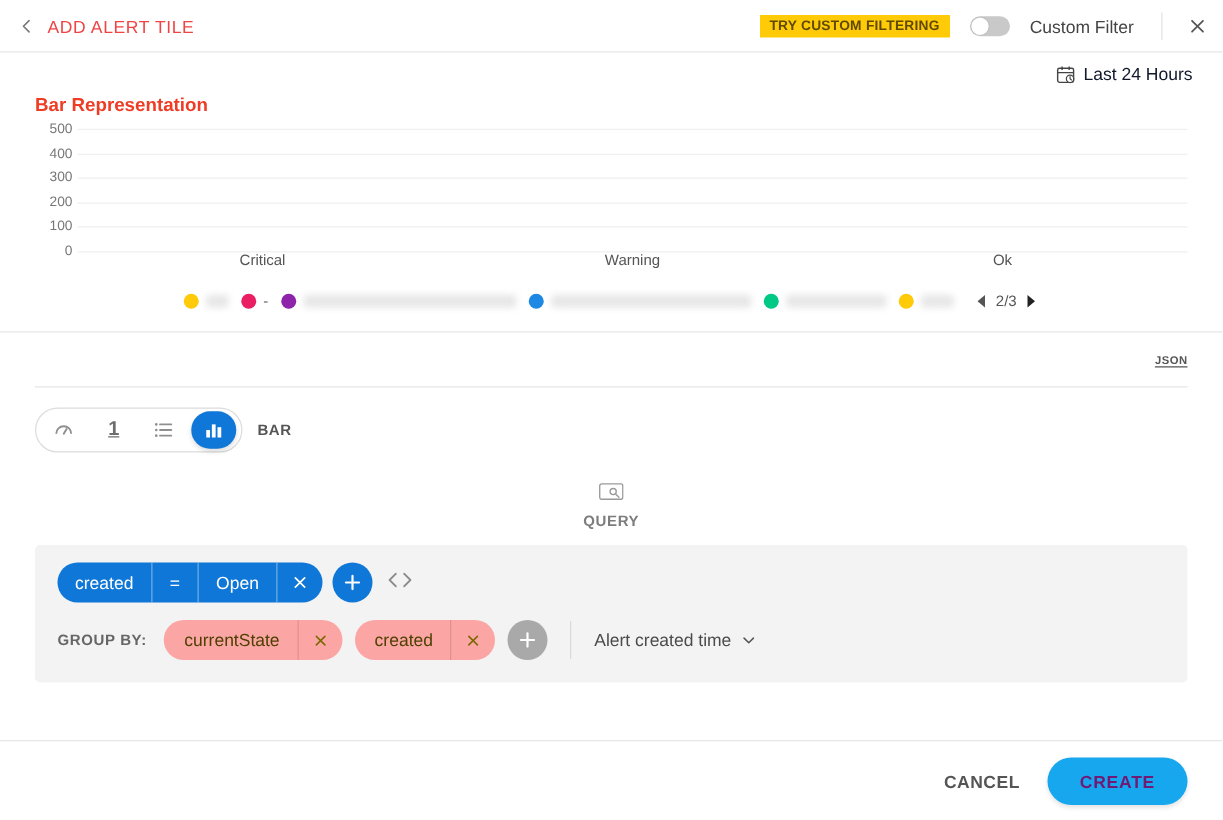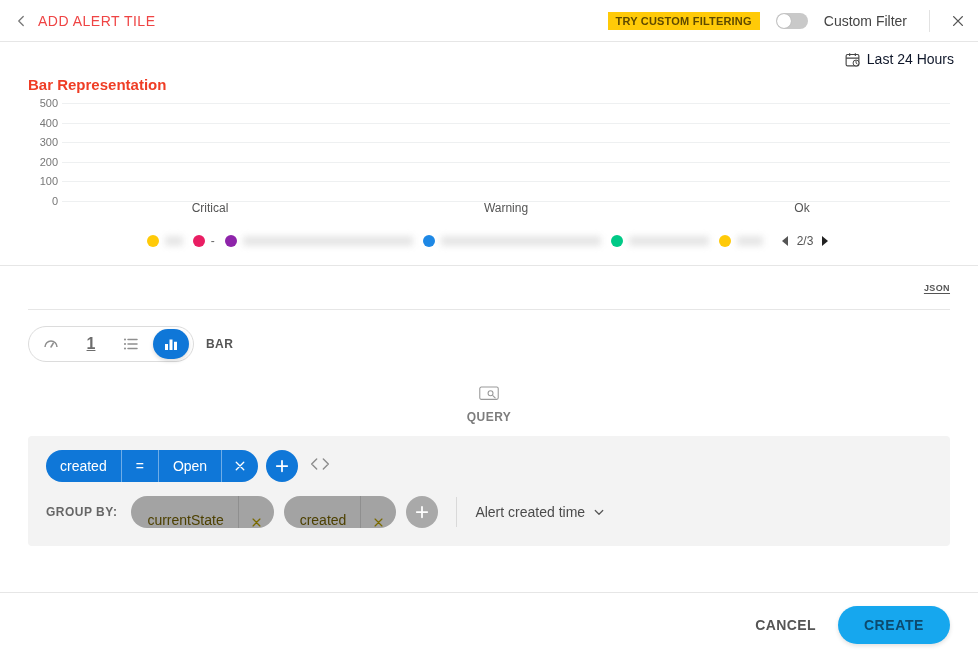--- a/index.html
+++ b/index.html
@@ -72,31 +72,31 @@
   .pill .sep { width:1px; align-self:stretch; background:rgba(255,255,255,.4);}
   .pill.blue { background:#0f77d8; }
   .pill .xbtn { padding:0 12px; cursor:pointer; display:flex; align-items:center; }
   .circ { width:32px; height:32px; border-radius:50%; display:flex; align-items:center; justify-content:center; cursor:pointer;}
   .circ.blue { background:#0f77d8; color:#fff; }
   .circ.grey { background:#a9a9a9; color:#fff; }
   .code-ico { color:#7d7d7d; margin-left:4px; }
 
   .q-row2 { display:flex; align-items:center; gap:10px; margin-top:14px;}
   .gb-label { font-size:12px; font-weight:700; color:#666; letter-spacing:0.5px; margin-right:4px;}
-  .chip { height:32px; border-radius:16px; background:#a3a3a3; color:#4d4000; display:flex; align-items:flex-end; font-size:14px;}
+  .chip { height:32px; border-radius:16px; background:#fca5a5; color:#4d4000; display:flex; align-items:center; font-size:14px;}
   .chip .txt { padding:0 14px 0 16px; }
   .chip .sep { width:1px; align-self:stretch; background:rgba(0,0,0,.12); }
   .chip .xbtn { padding:0 12px; color:#7a6a00; cursor:pointer; display:flex; align-items:center;}
   .vdiv { width:1px; height:30px; background:#d9d9d9; margin:0 8px;}
   .sort { display:flex; align-items:center; gap:8px; color:#4b4b4b; font-size:14px; cursor:pointer; }
 
   
   .footer { margin-top:auto; height:64px; border-top:1px solid #e6e6e6; display:flex; align-items:center; justify-content:flex-end; padding:0 28px; gap:22px;}
   .btn-cancel { font-size:14px; font-weight:600; color:#555; letter-spacing:0.4px; cursor:pointer; background:none; border:none; }
-  .btn-create { font-size:14px; font-weight:700; color:#0c4a6e; background:#16a7ee; border:none; border-radius:20px; height:38px; padding:0 26px; letter-spacing:0.6px; cursor:pointer; box-shadow:0 2px 4px rgba(0,0,0,.12);}
+  .btn-create { font-size:14px; font-weight:700; color:#701a75; background:#16a7ee; border:none; border-radius:20px; height:38px; padding:0 26px; letter-spacing:0.6px; cursor:pointer; box-shadow:0 2px 4px rgba(0,0,0,.12);}
 </style>
 </head>
 <body>
 
 <div class="header">
   <div class="back">
     <svg viewBox="0 0 16 16" width="12" height="12">
         <path d="M11 2 5 8l6 6" fill="none" stroke="currentColor" stroke-width="1.7" stroke-linecap="round" stroke-linejoin="round"></path>
       </svg>
   </div>

